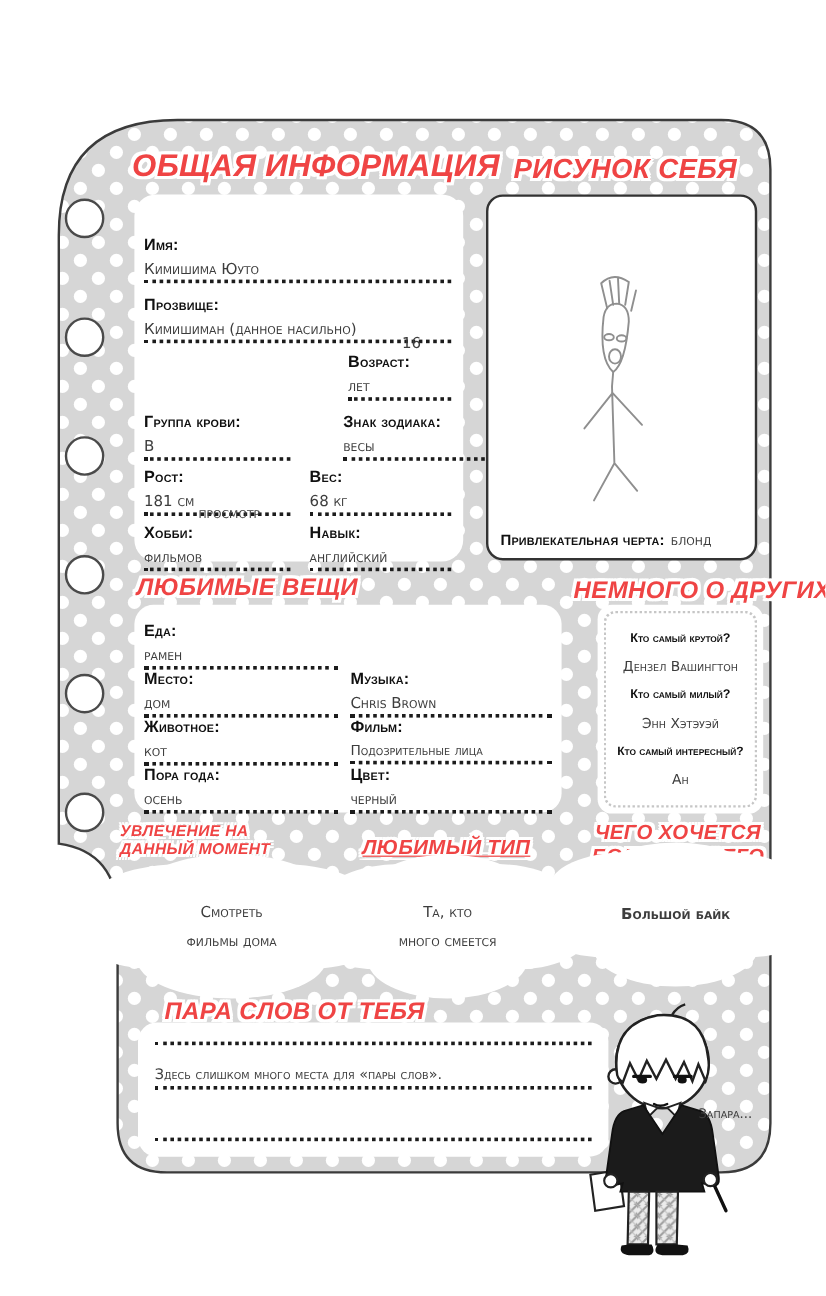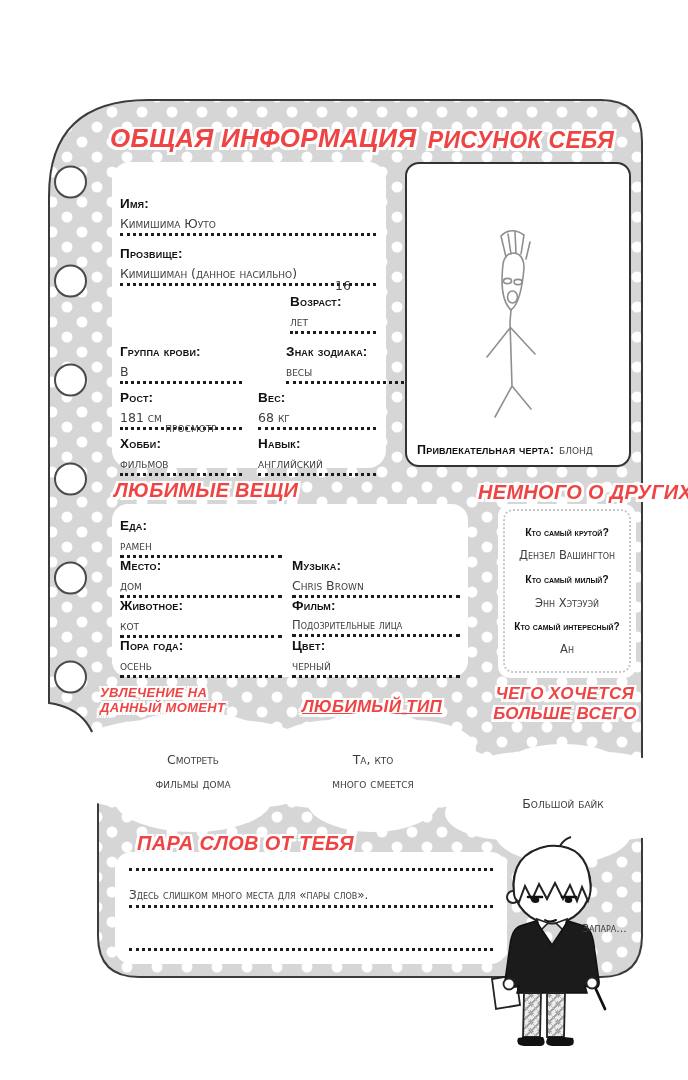--- a/index.html
+++ b/index.html
@@ -238,21 +238,21 @@
     <div class="ctext">
       <span>Та, кто</span>
       <span>много смеется</span>
     </div>
   </div>
 
   <div class="h" style="left:482px;top:684px;width:166px;text-align:center;font-size:17px;">
     <div>ЧЕГО ХОЧЕТСЯ</div>
     <div>БОЛЬШЕ ВСЕГО</div>
   </div>
-  <div class="cloud" style="left:482px;top:758px;width:162px;height:90px;">
+  <div class="cloud" style="left:482px;top:716px;width:162px;height:90px;font-weight:bold;">
     <div class="ctext">
       <span>Большой байк</span>
     </div>
   </div>
 
   <div class="h" style="left:137px;top:832px;font-size:20px;">ПАРА СЛОВ ОТ ТЕБЯ</div>
 
   <div class="wbox" style="left:115px;top:852px;width:392px;height:112px;border-radius:16px;">
     <div class="dline" style="top:16px;"></div>
     <span class="words-text">Здесь слишком много места для «пары слов».</span>

